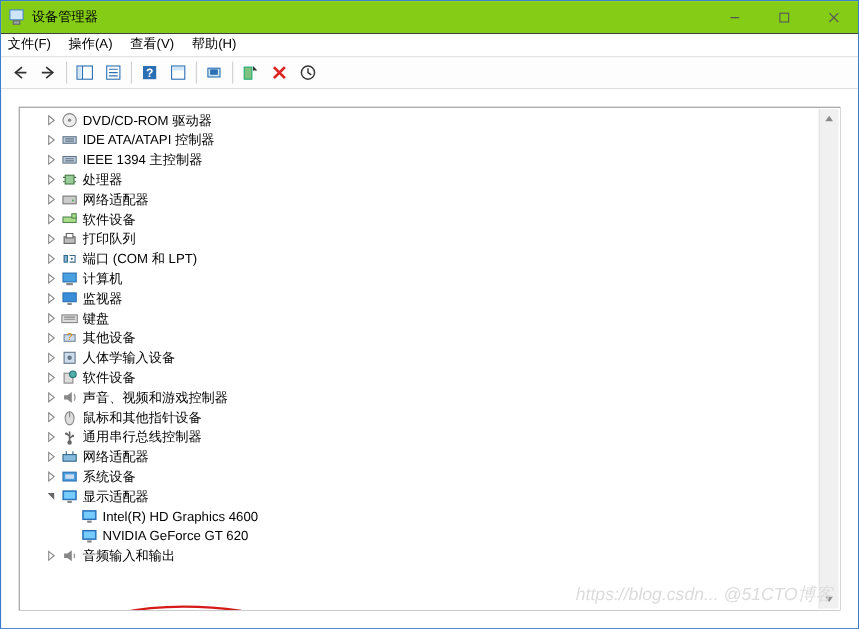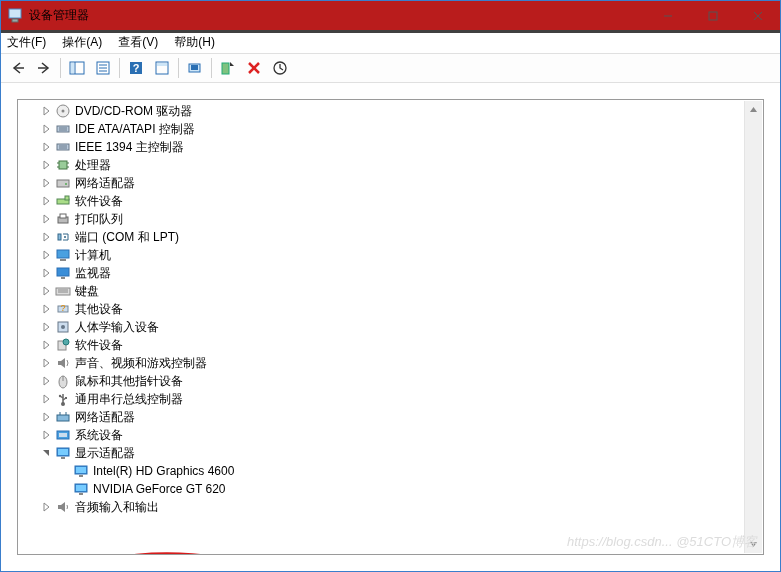--- a/index.html
+++ b/index.html
@@ -1,38 +1,38 @@
 <!DOCTYPE html>
 <html><head>
 <meta charset="utf-8">
 <style>
   html,body{margin:0;padding:0;font-family:"Microsoft YaHei","Segoe UI",sans-serif;font-size:12px;color:#000;background:#fff}
   .window{width:781px;height:572px;border:1px solid #3a7ecc;background:#fff;display:flex;flex-direction:column;box-sizing:border-box}
-  .titlebar{height:29px;display:flex;align-items:center;padding-left:6px;background:#b91c1c;border-bottom:3px solid #404040}
+  .titlebar{height:29px;display:flex;align-items:center;padding-left:6px;background:#84cc16;border-bottom:1px solid #404040}
   .titlebar-icon{width:16px;height:16px;margin-right:6px}
   .title-text{flex:1;font-size:12px}
   .win-ctrls{display:flex}
   .win-ctrl{width:45px;height:29px;display:flex;align-items:center;justify-content:center}
   .menubar{height:20px;display:flex;align-items:flex-end;padding-left:0;gap:4px;background:#fff}
   .menu-item{padding:2px 6px}
   .toolbar{height:28px;display:flex;align-items:center;padding-left:4px;border-top:1px solid #e0e0e0;border-bottom:1px solid #e0e0e0;background:#fdfdfd}
   .tbtn{width:22px;height:22px;margin:0 1px;display:flex;align-items:center;justify-content:center;border:1px solid transparent}
   .tdiv{width:1px;height:20px;background:#d0d0d0;margin:0 3px}
   .content{flex:1;display:flex;border-top:0;position:relative}
   .tree-pane{flex:1;border:1px solid #9a9a9a;margin:16px;overflow:auto;position:relative;background:#fff}
   .tree{padding:2px 0 2px 4px}
   .tree-row{display:flex;align-items:center;height:18px;padding:0;white-space:nowrap}
   .indent1{padding-left:18px}
   .indent2{padding-left:36px}
   .expander{width:12px;height:12px;display:flex;align-items:center;justify-content:center;margin-right:3px}
   .no-exp{width:15px}
   .dev-icon{width:16px;height:16px;margin-right:4px;flex-shrink:0}
   .label{font-size:12px}
   .circled{position:absolute;pointer-events:none}
-  .watermark{position:absolute;right:6px;bottom:3px;color:#dcdcdc;font-size:13px;font-style:italic;pointer-events:none}
+  .watermark{position:absolute;right:6px;bottom:3px;color:#dcdcdc;font-size:16px;font-style:italic;pointer-events:none}
   .scrollbar-v{position:absolute;right:1px;top:1px;bottom:1px;width:17px;background:#f0f0f0;border-left:1px solid #e4e4e4;display:flex;flex-direction:column;align-items:center;justify-content:space-between}
   .sb-btn{width:17px;height:17px;display:flex;align-items:center;justify-content:center}
 </style>
 </head>
 <body>
 
 <div class="window">
 
   <div class="titlebar">
     <span class="titlebar-icon">

